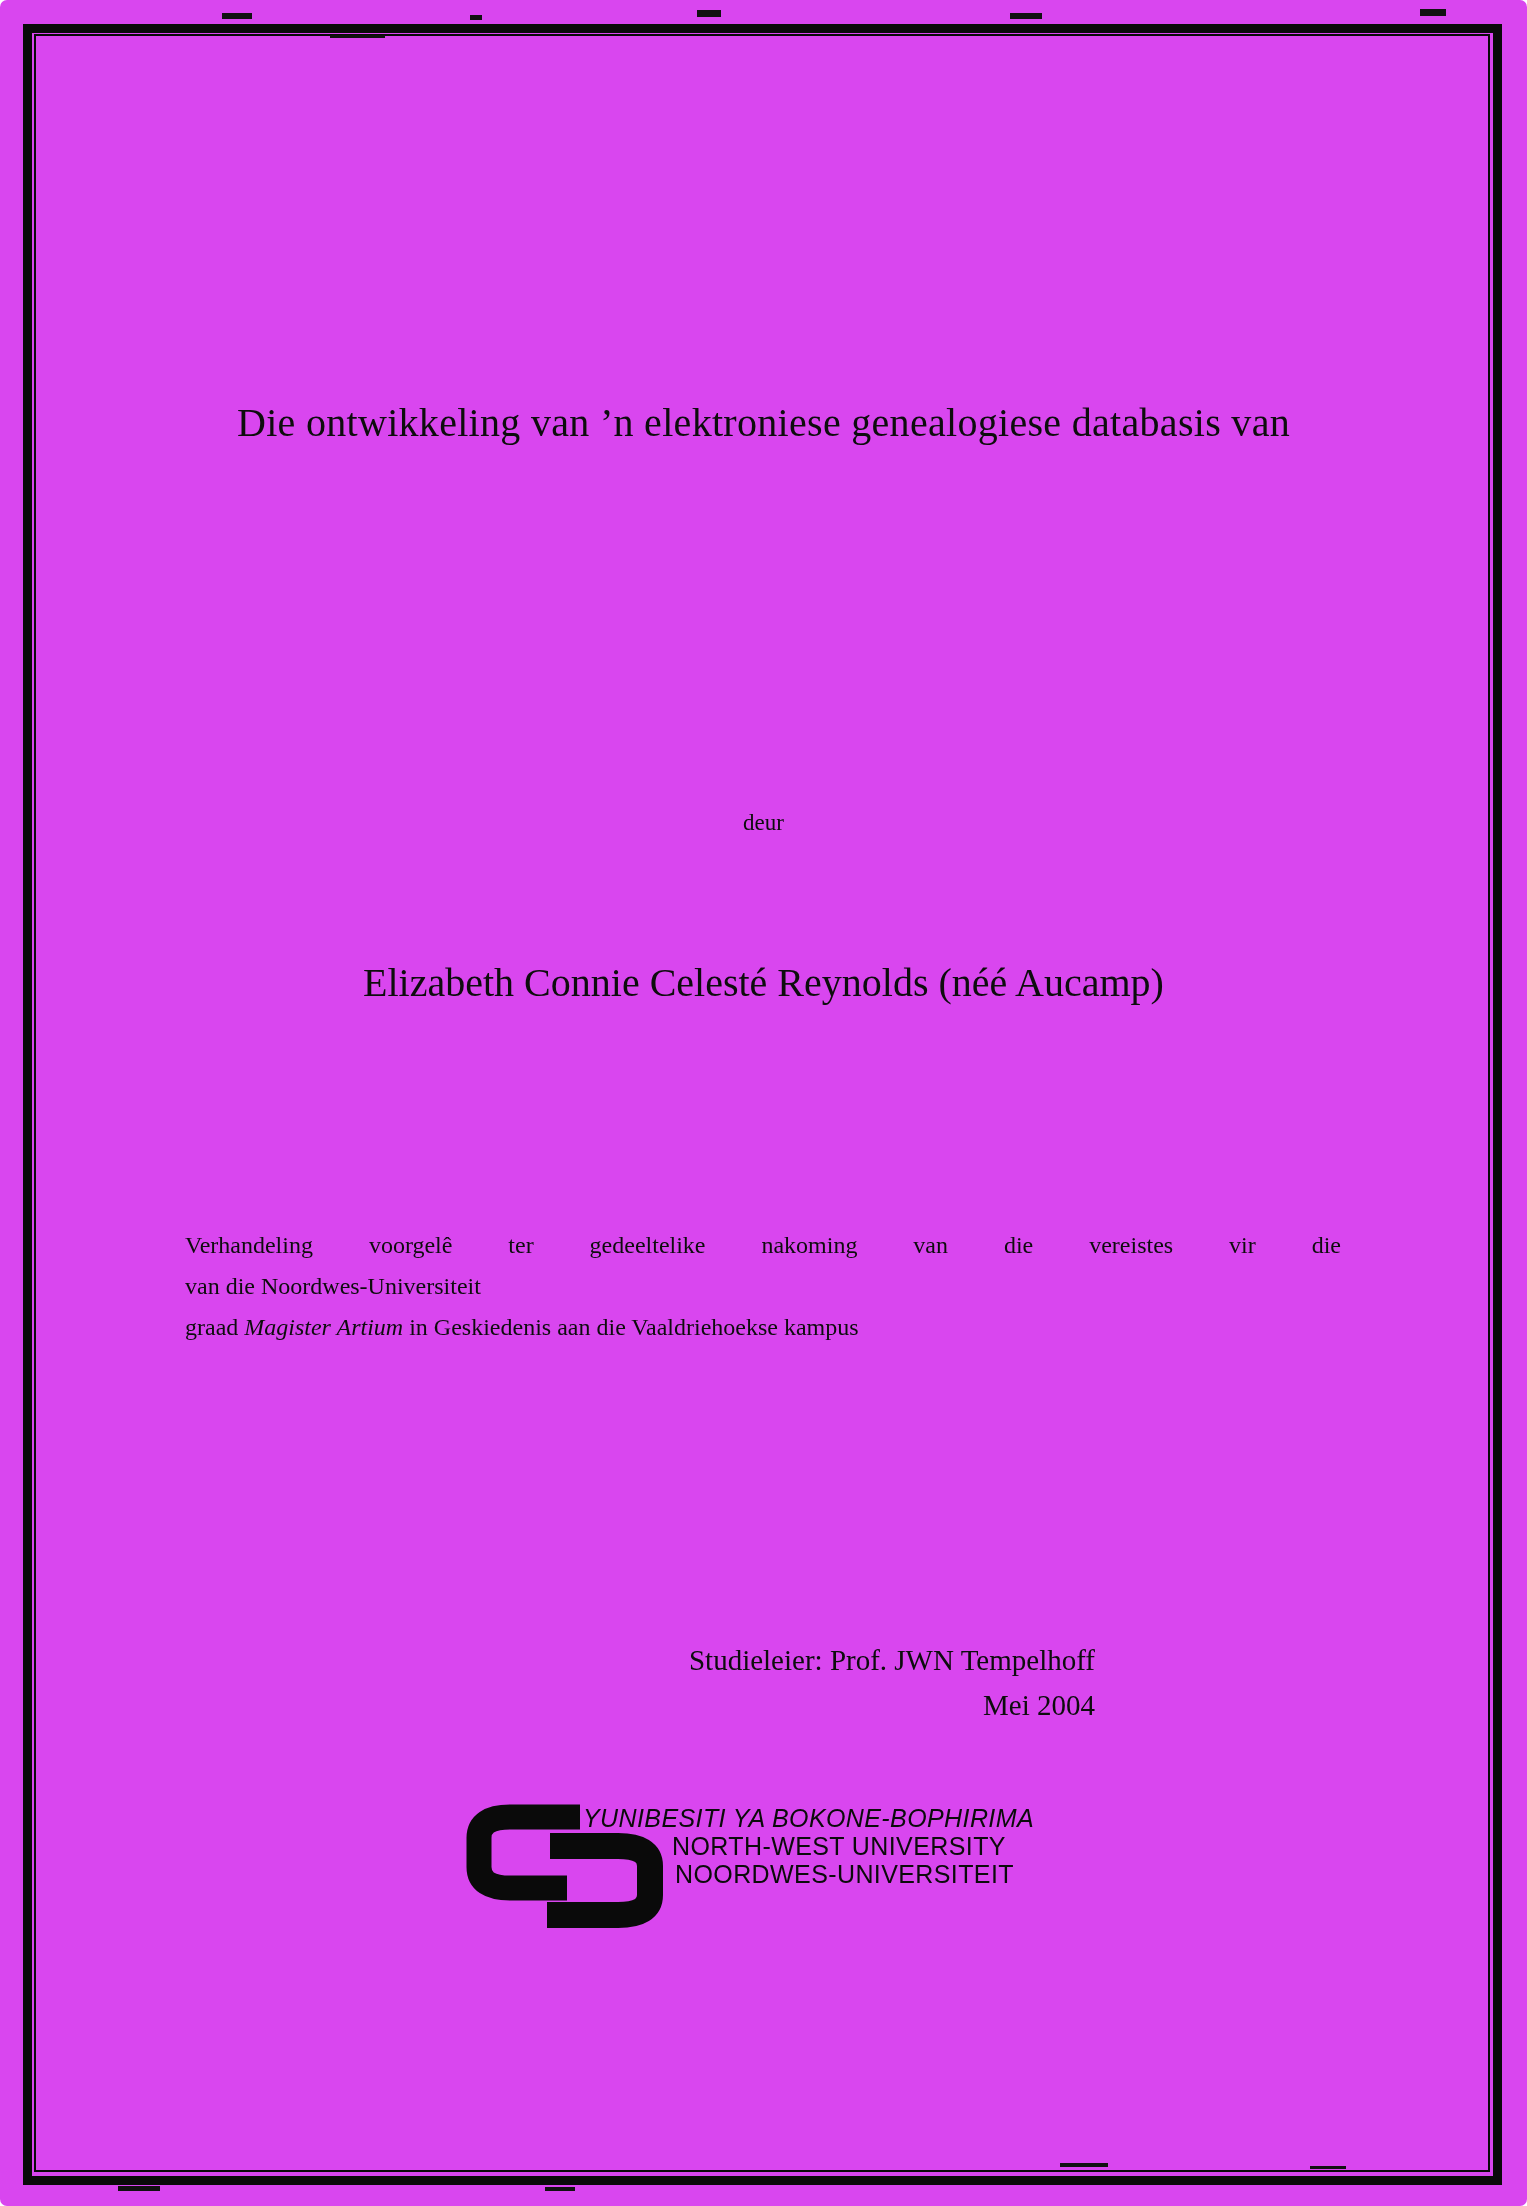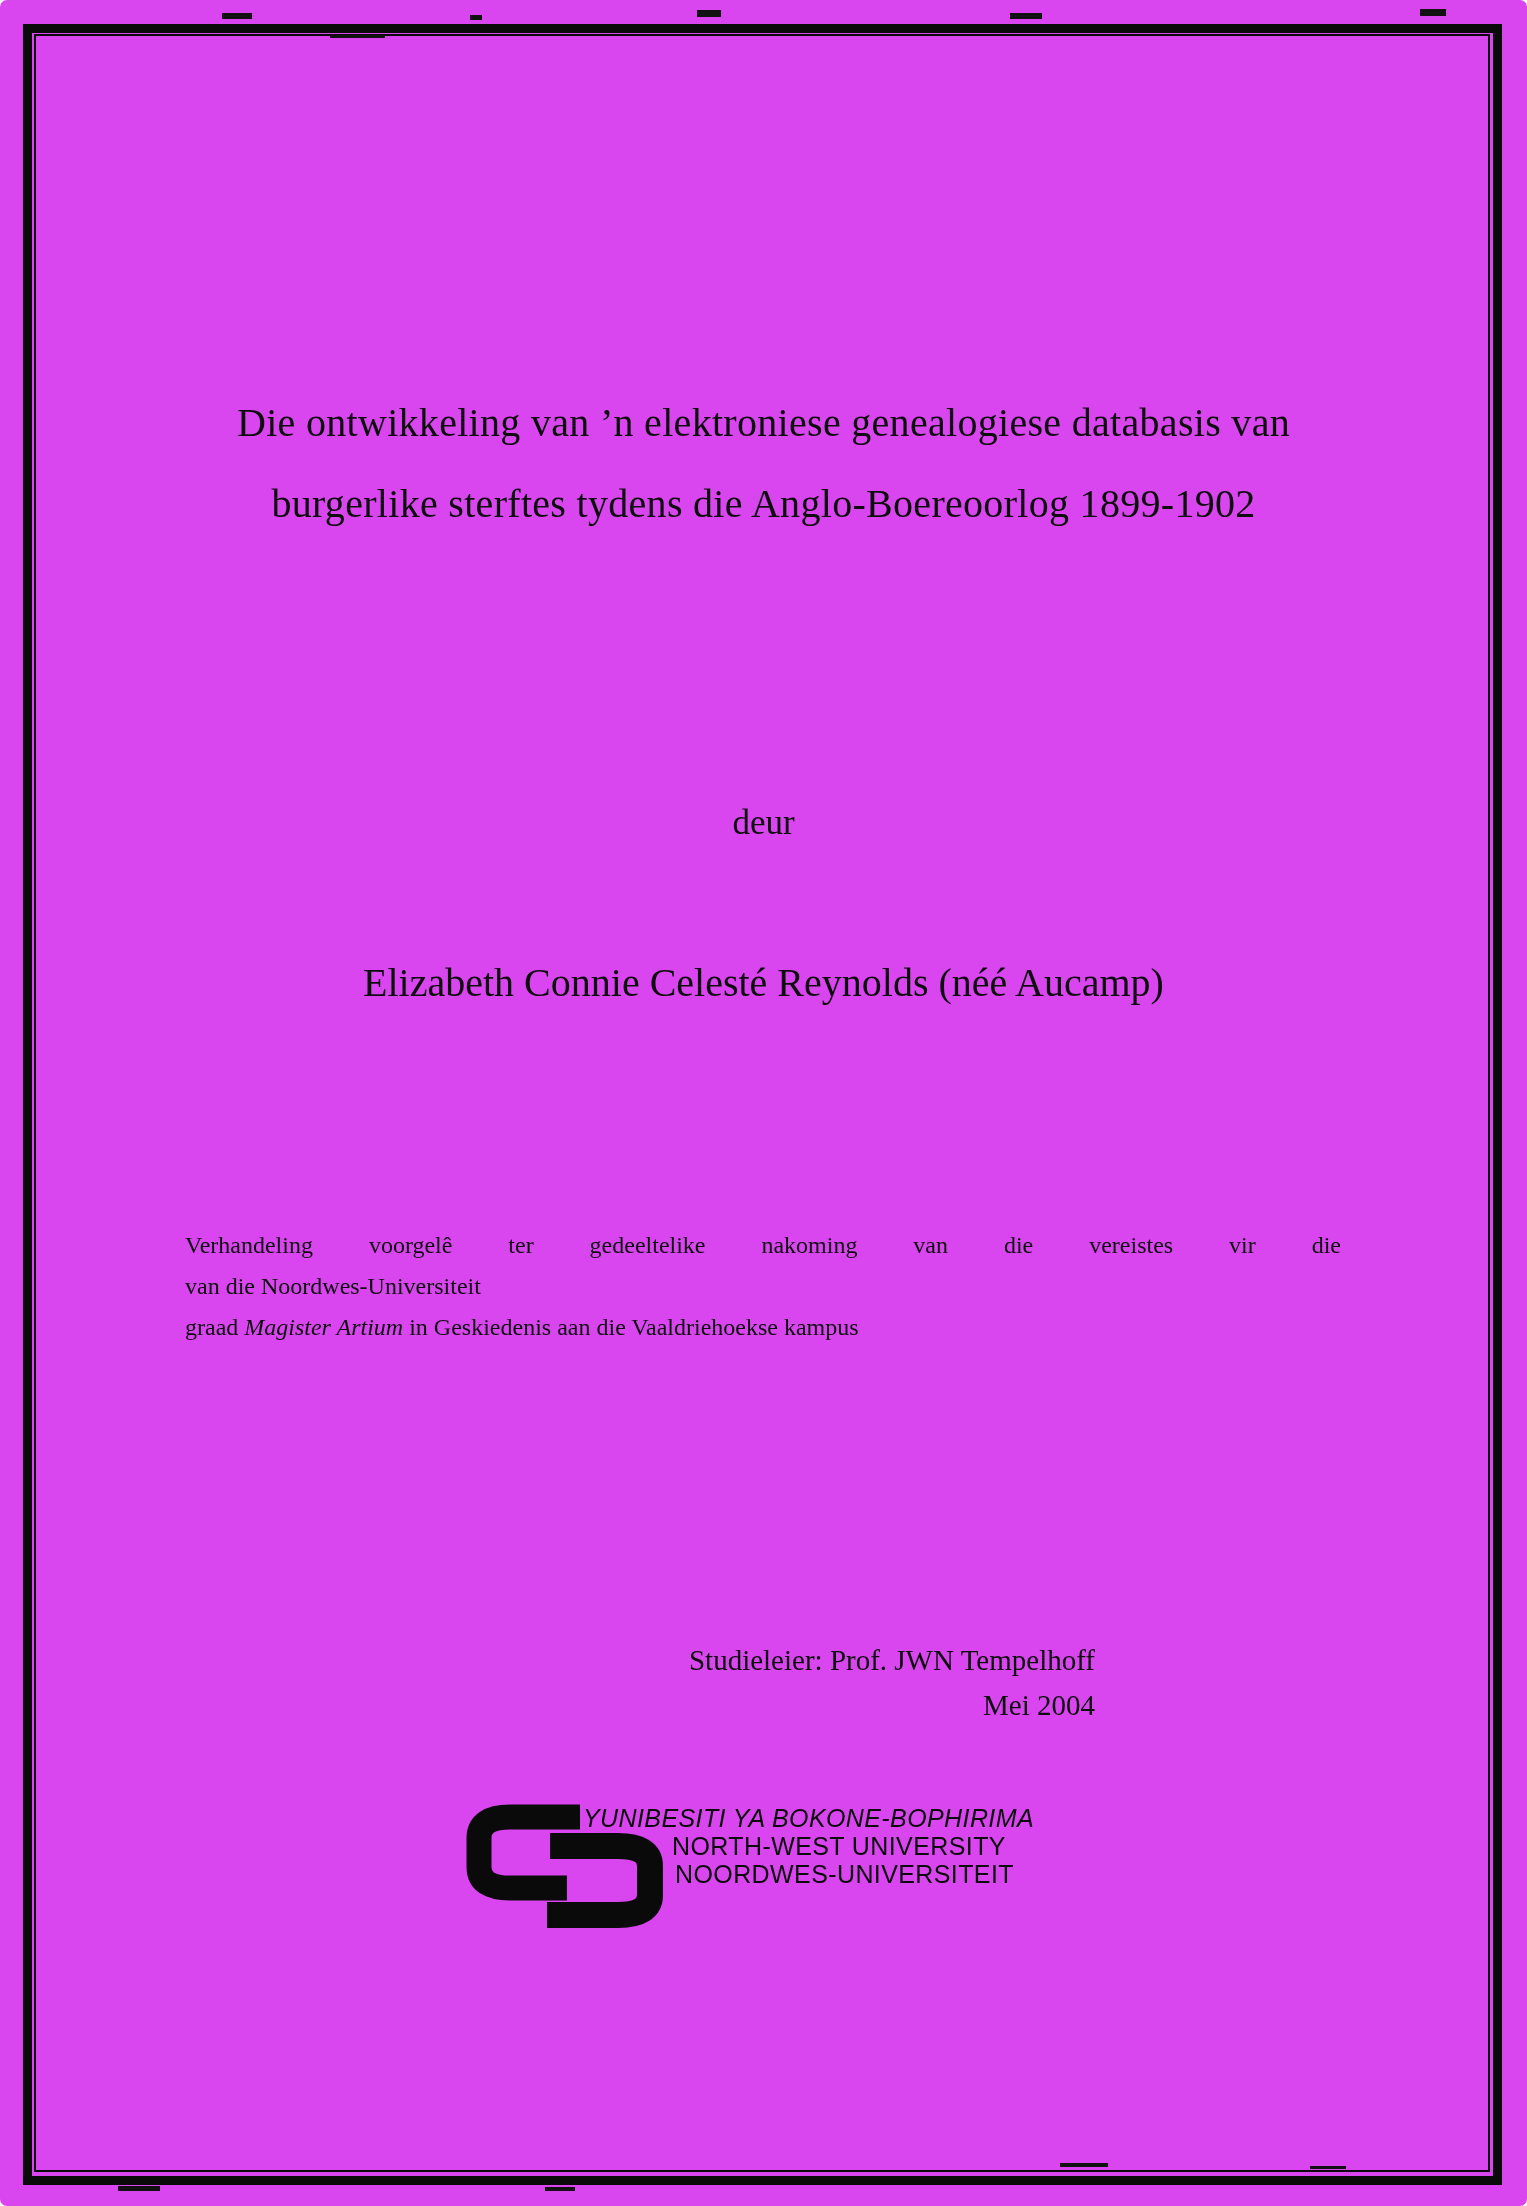--- a/index.html
+++ b/index.html
@@ -38,21 +38,21 @@
     text-align: center;
     font-size: 40px;
     line-height: 81px;
     letter-spacing: 0.3px;
   }
   .byline {
     position: absolute;
     left: 40px; top: 806px;
     width: 1447px;
     text-align: center;
-    font-size: 35px;
+    font-size: 23px;
     line-height: 34px;
   }
   .author-line {
     position: absolute;
     left: 40px; top: 963px;
     width: 1447px;
     text-align: center;
     font-size: 40px;
     line-height: 40px;
   }
@@ -109,21 +109,20 @@
 </head>
 <body>
 
 <div class="page">
 
   <div class="frame-outer"></div>
   <div class="frame-inner"></div>
 
   <div class="title-block">
     <div>Die ontwikkeling van ’n elektroniese genealogiese databasis van</div>
-    <div>burgerlike sterftes tydens die Anglo-Boereoorlog 1899-1902</div>
   </div>
 
   <div class="byline">deur</div>
 
   <div class="author-line">Elizabeth Connie Celesté Reynolds (néé Aucamp)</div>
 
   <div class="submission-block">
     <div class="justify-line">Verhandeling voorgelê ter gedeeltelike nakoming van die vereistes vir die</div>
     <div>van die Noordwes-Universiteit</div>
     <div><span>graad </span><span class="italic">Magister Artium</span><span> in Geskiedenis aan die Vaaldriehoekse kampus</span></div>

